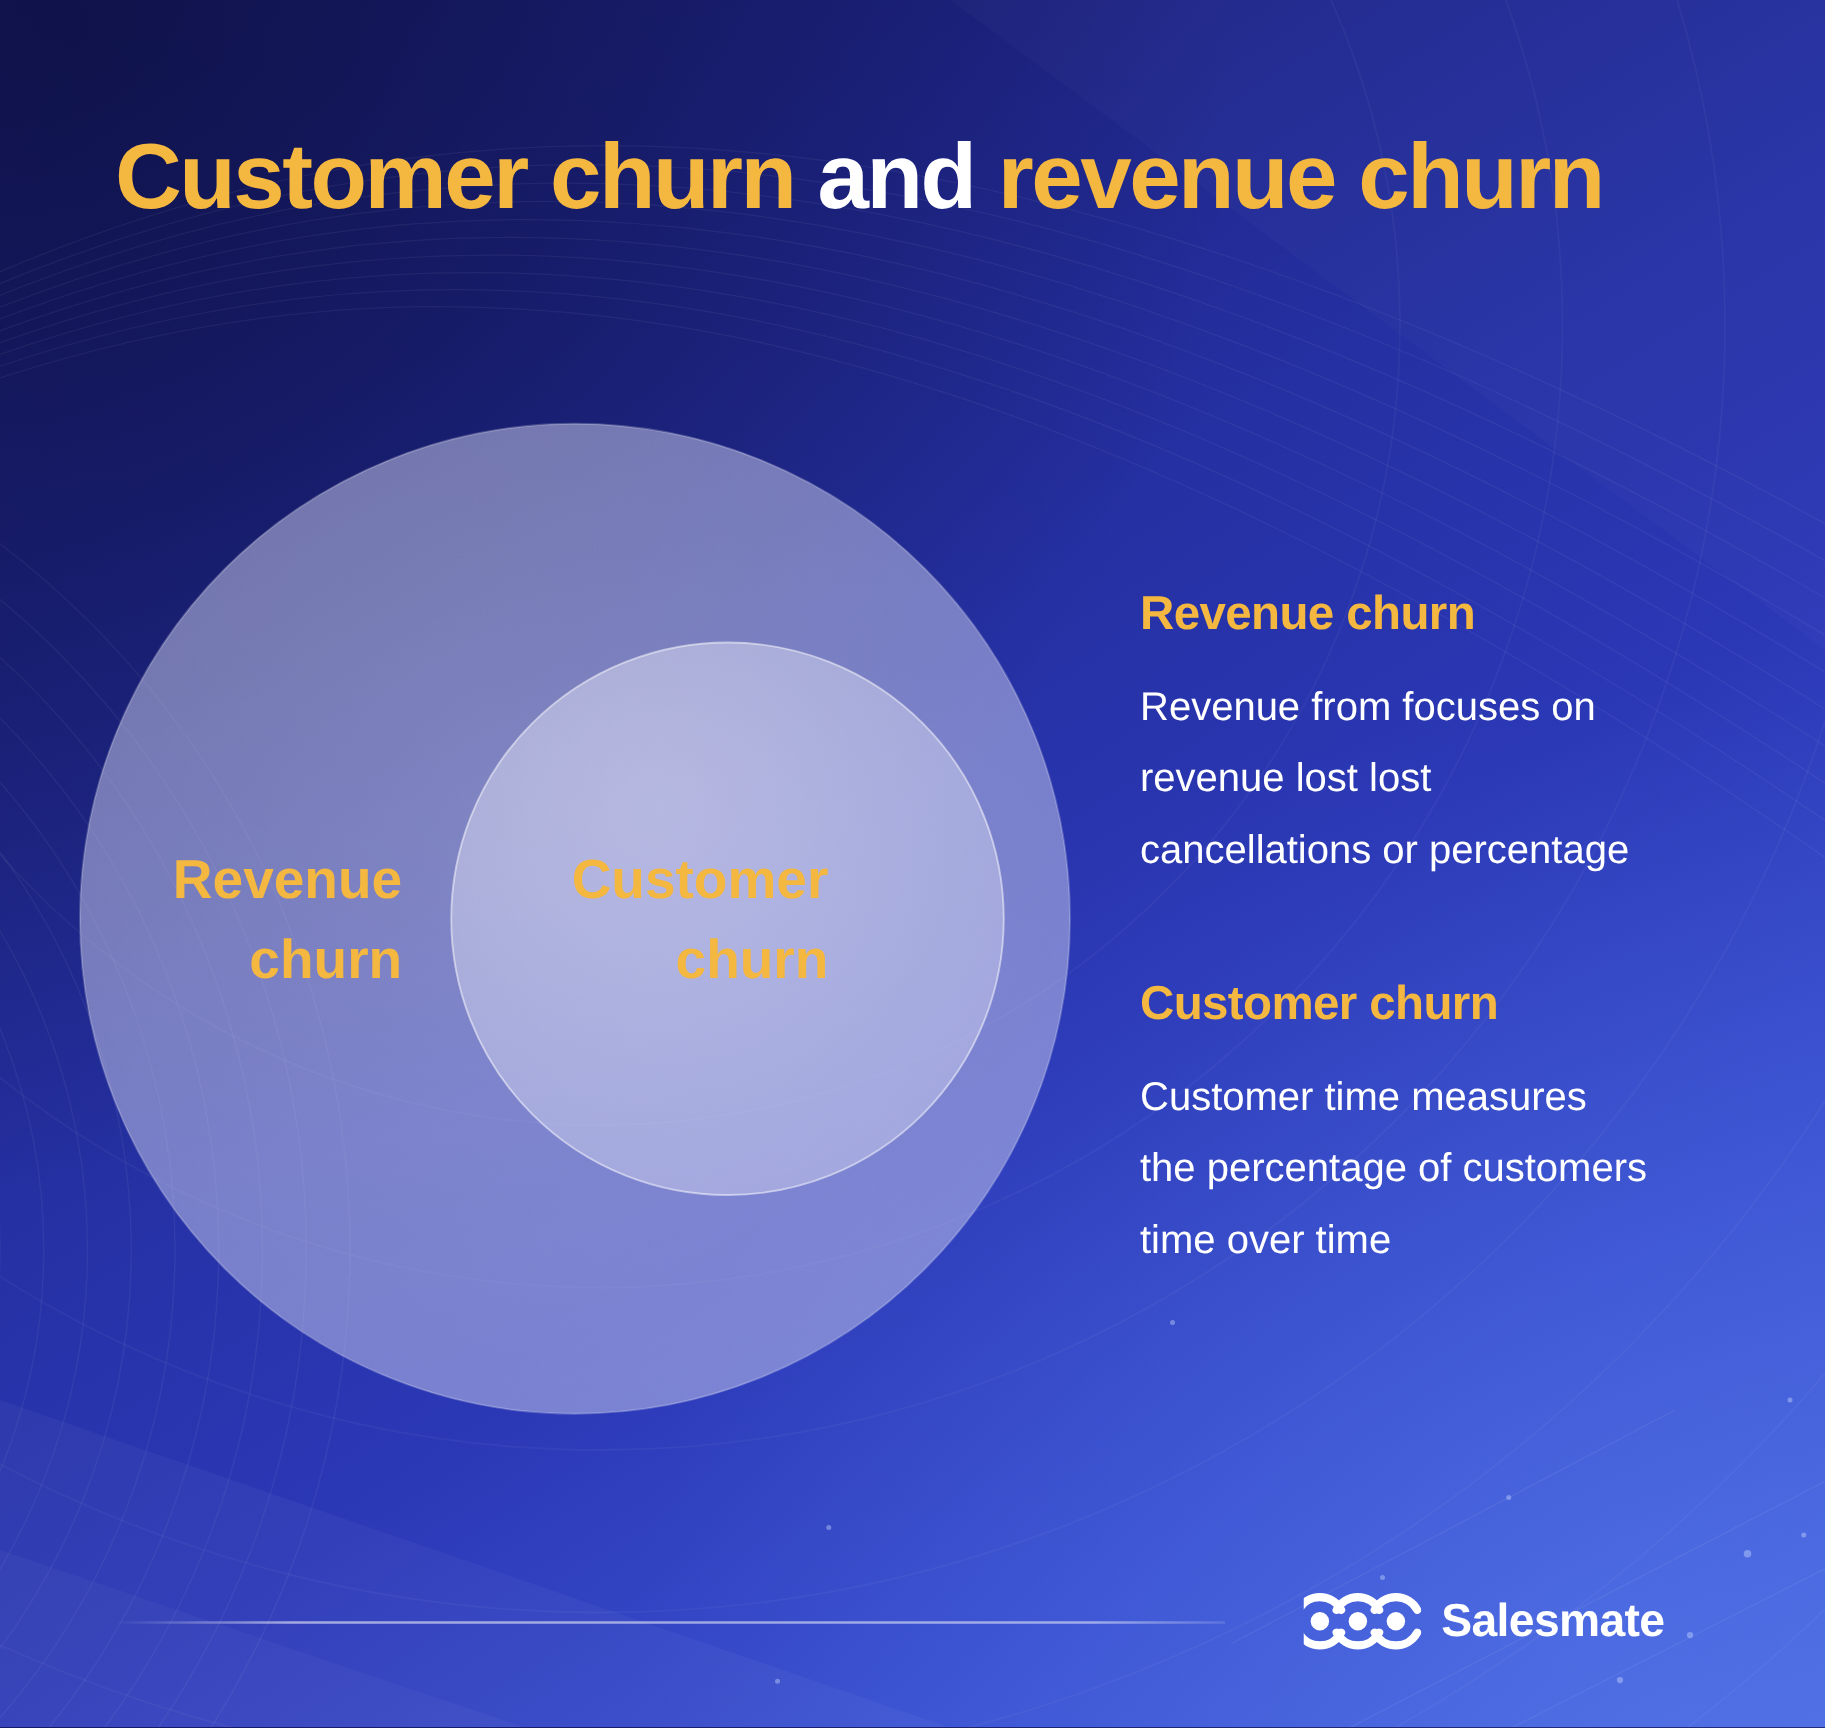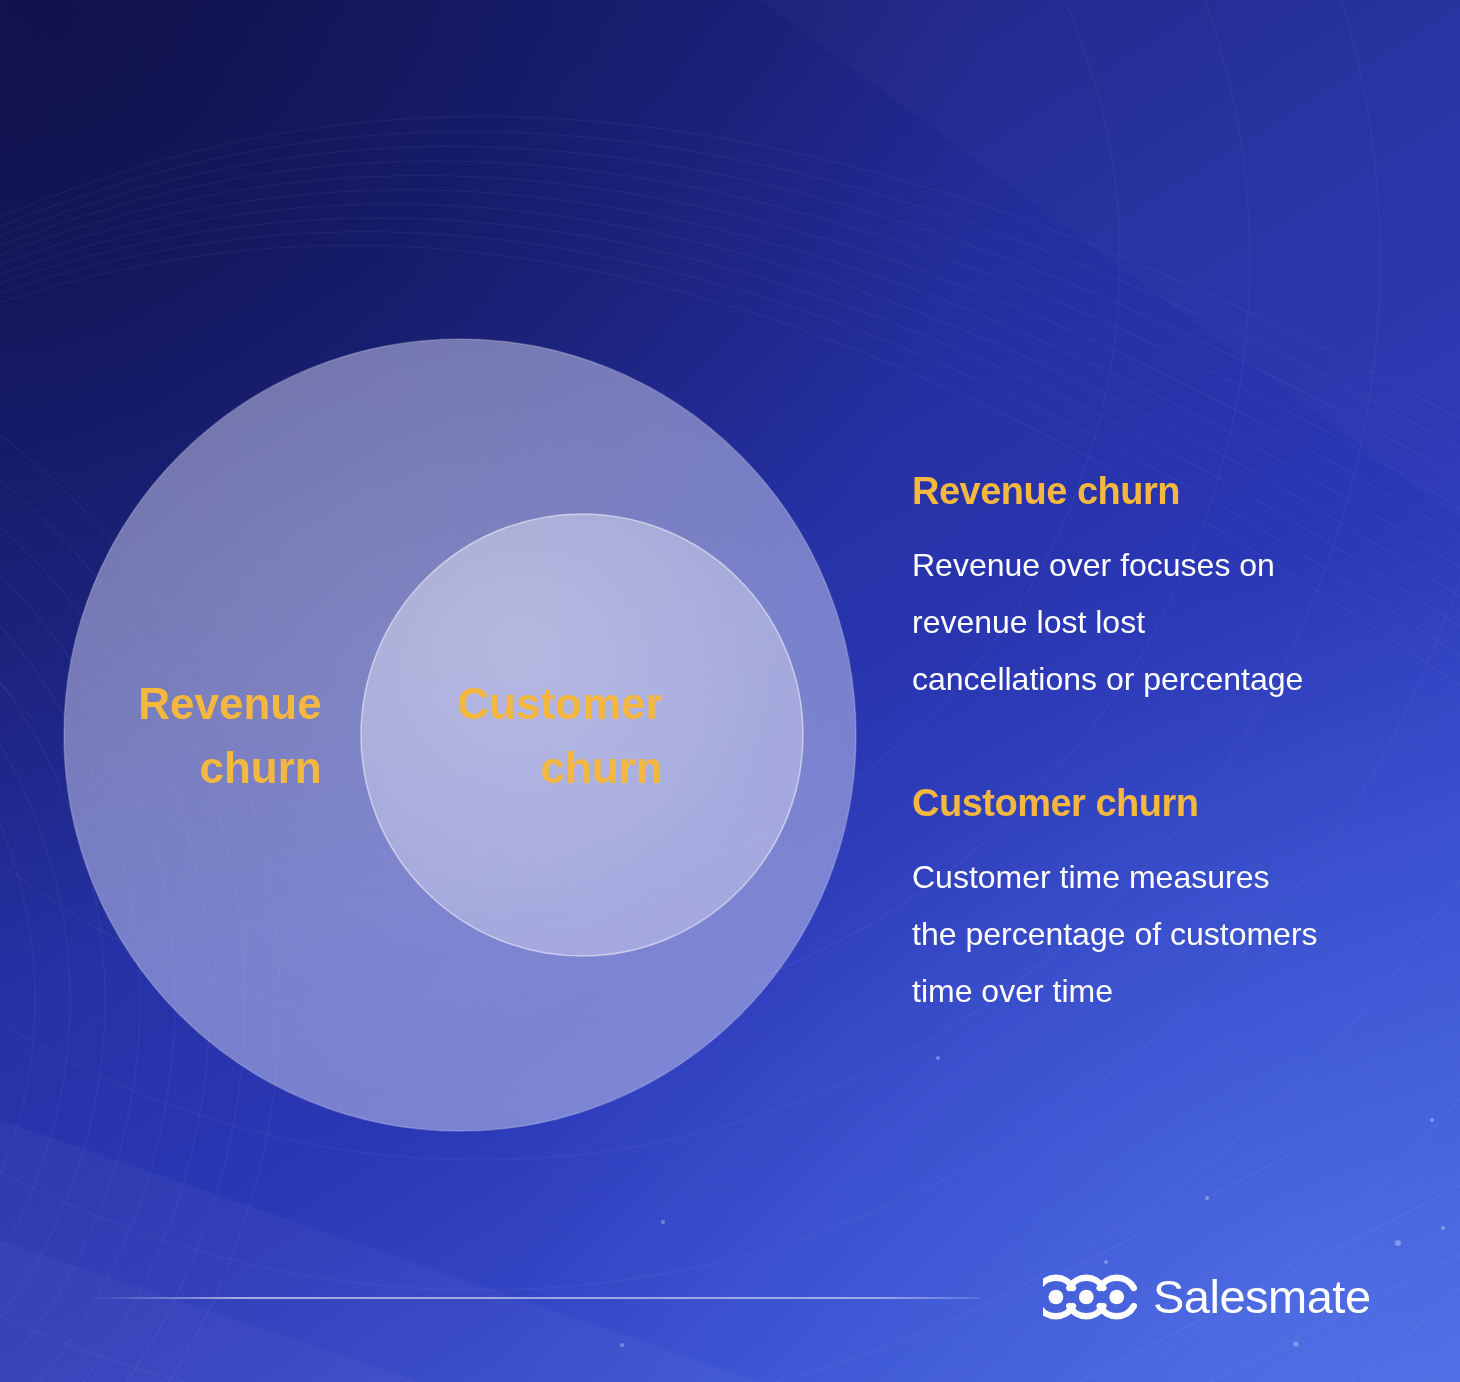--- a/index.html
+++ b/index.html
@@ -38,21 +38,21 @@
   .section-body{color:#FFFFFF;font-size:32px;font-weight:400;line-height:57px;margin:0;}
 
   .divider{
     position:absolute;left:92px;top:1297px;width:888px;height:2px;
     background:linear-gradient(90deg, rgba(255,255,255,0) 0%, rgba(255,255,255,0.55) 16%,
                rgba(255,255,255,0.5) 88%, rgba(255,255,255,0.12) 100%);
   }
 
   .brand{position:absolute;left:1043px;top:1274px;display:flex;align-items:center;gap:16px;}
   .brand-mark{width:94px;height:46px;}
-  .brand-name{color:#FFFFFF;font-size:47px;font-weight:400;letter-spacing:-0.5px;line-height:46px;}
+  .brand-name{color:#FFFFFF;font-size:37px;font-weight:700;letter-spacing:-0.5px;line-height:46px;}
 </style>
 </head>
 <body>
 
 <div class="stage">
 
   <svg class="layer" width="1460" height="1382" viewBox="0 0 1460 1382" aria-hidden="true">
     <g fill="none" stroke="#ffffff" stroke-width="1.5" stroke-opacity="0.04">
       <circle cx="480" cy="260" r="640"></circle>
       <circle cx="480" cy="260" r="770"></circle>
@@ -128,29 +128,34 @@
     <g>
       <circle cx="460" cy="735" r="396" fill="url(#outerGrad)" stroke="rgba(255,255,255,0.22)" stroke-width="1.5"></circle>
       <circle cx="460" cy="735" r="396" fill="#ffffff" filter="url(#grain)" opacity="0.10"></circle>
     </g>
     <g>
       <circle cx="582" cy="735" r="221" fill="url(#innerGrad)" stroke="rgba(255,255,255,0.5)" stroke-width="1.5"></circle>
       <circle cx="582" cy="735" r="221" fill="#ffffff" filter="url(#grain)" opacity="0.06"></circle>
     </g>
   </svg>
 
+  <div class="title">
+    <span class="t-yellow">Customer churn</span>
+    <span class="t-white">and</span>
+    <span class="t-yellow">revenue churn</span>
+  </div>
 
   <div class="venn-label" id="outer-label">Revenue
 churn</div>
   <div class="venn-label" id="inner-label">Customer
 churn</div>
 
   <div class="section" id="section-revenue">
     <div class="section-heading">Revenue churn</div>
-    <p class="section-body">Revenue over focuses on</p>
+    <p class="section-body">Revenue from focuses on</p>
     <p class="section-body">revenue lost lost</p>
     <p class="section-body">cancellations or percentage</p>
   </div>
 
   <div class="section" id="section-customer">
     <div class="section-heading">Customer churn</div>
     <p class="section-body">Customer time measures</p>
     <p class="section-body">the percentage of customers</p>
     <p class="section-body">time over time</p>
   </div>

